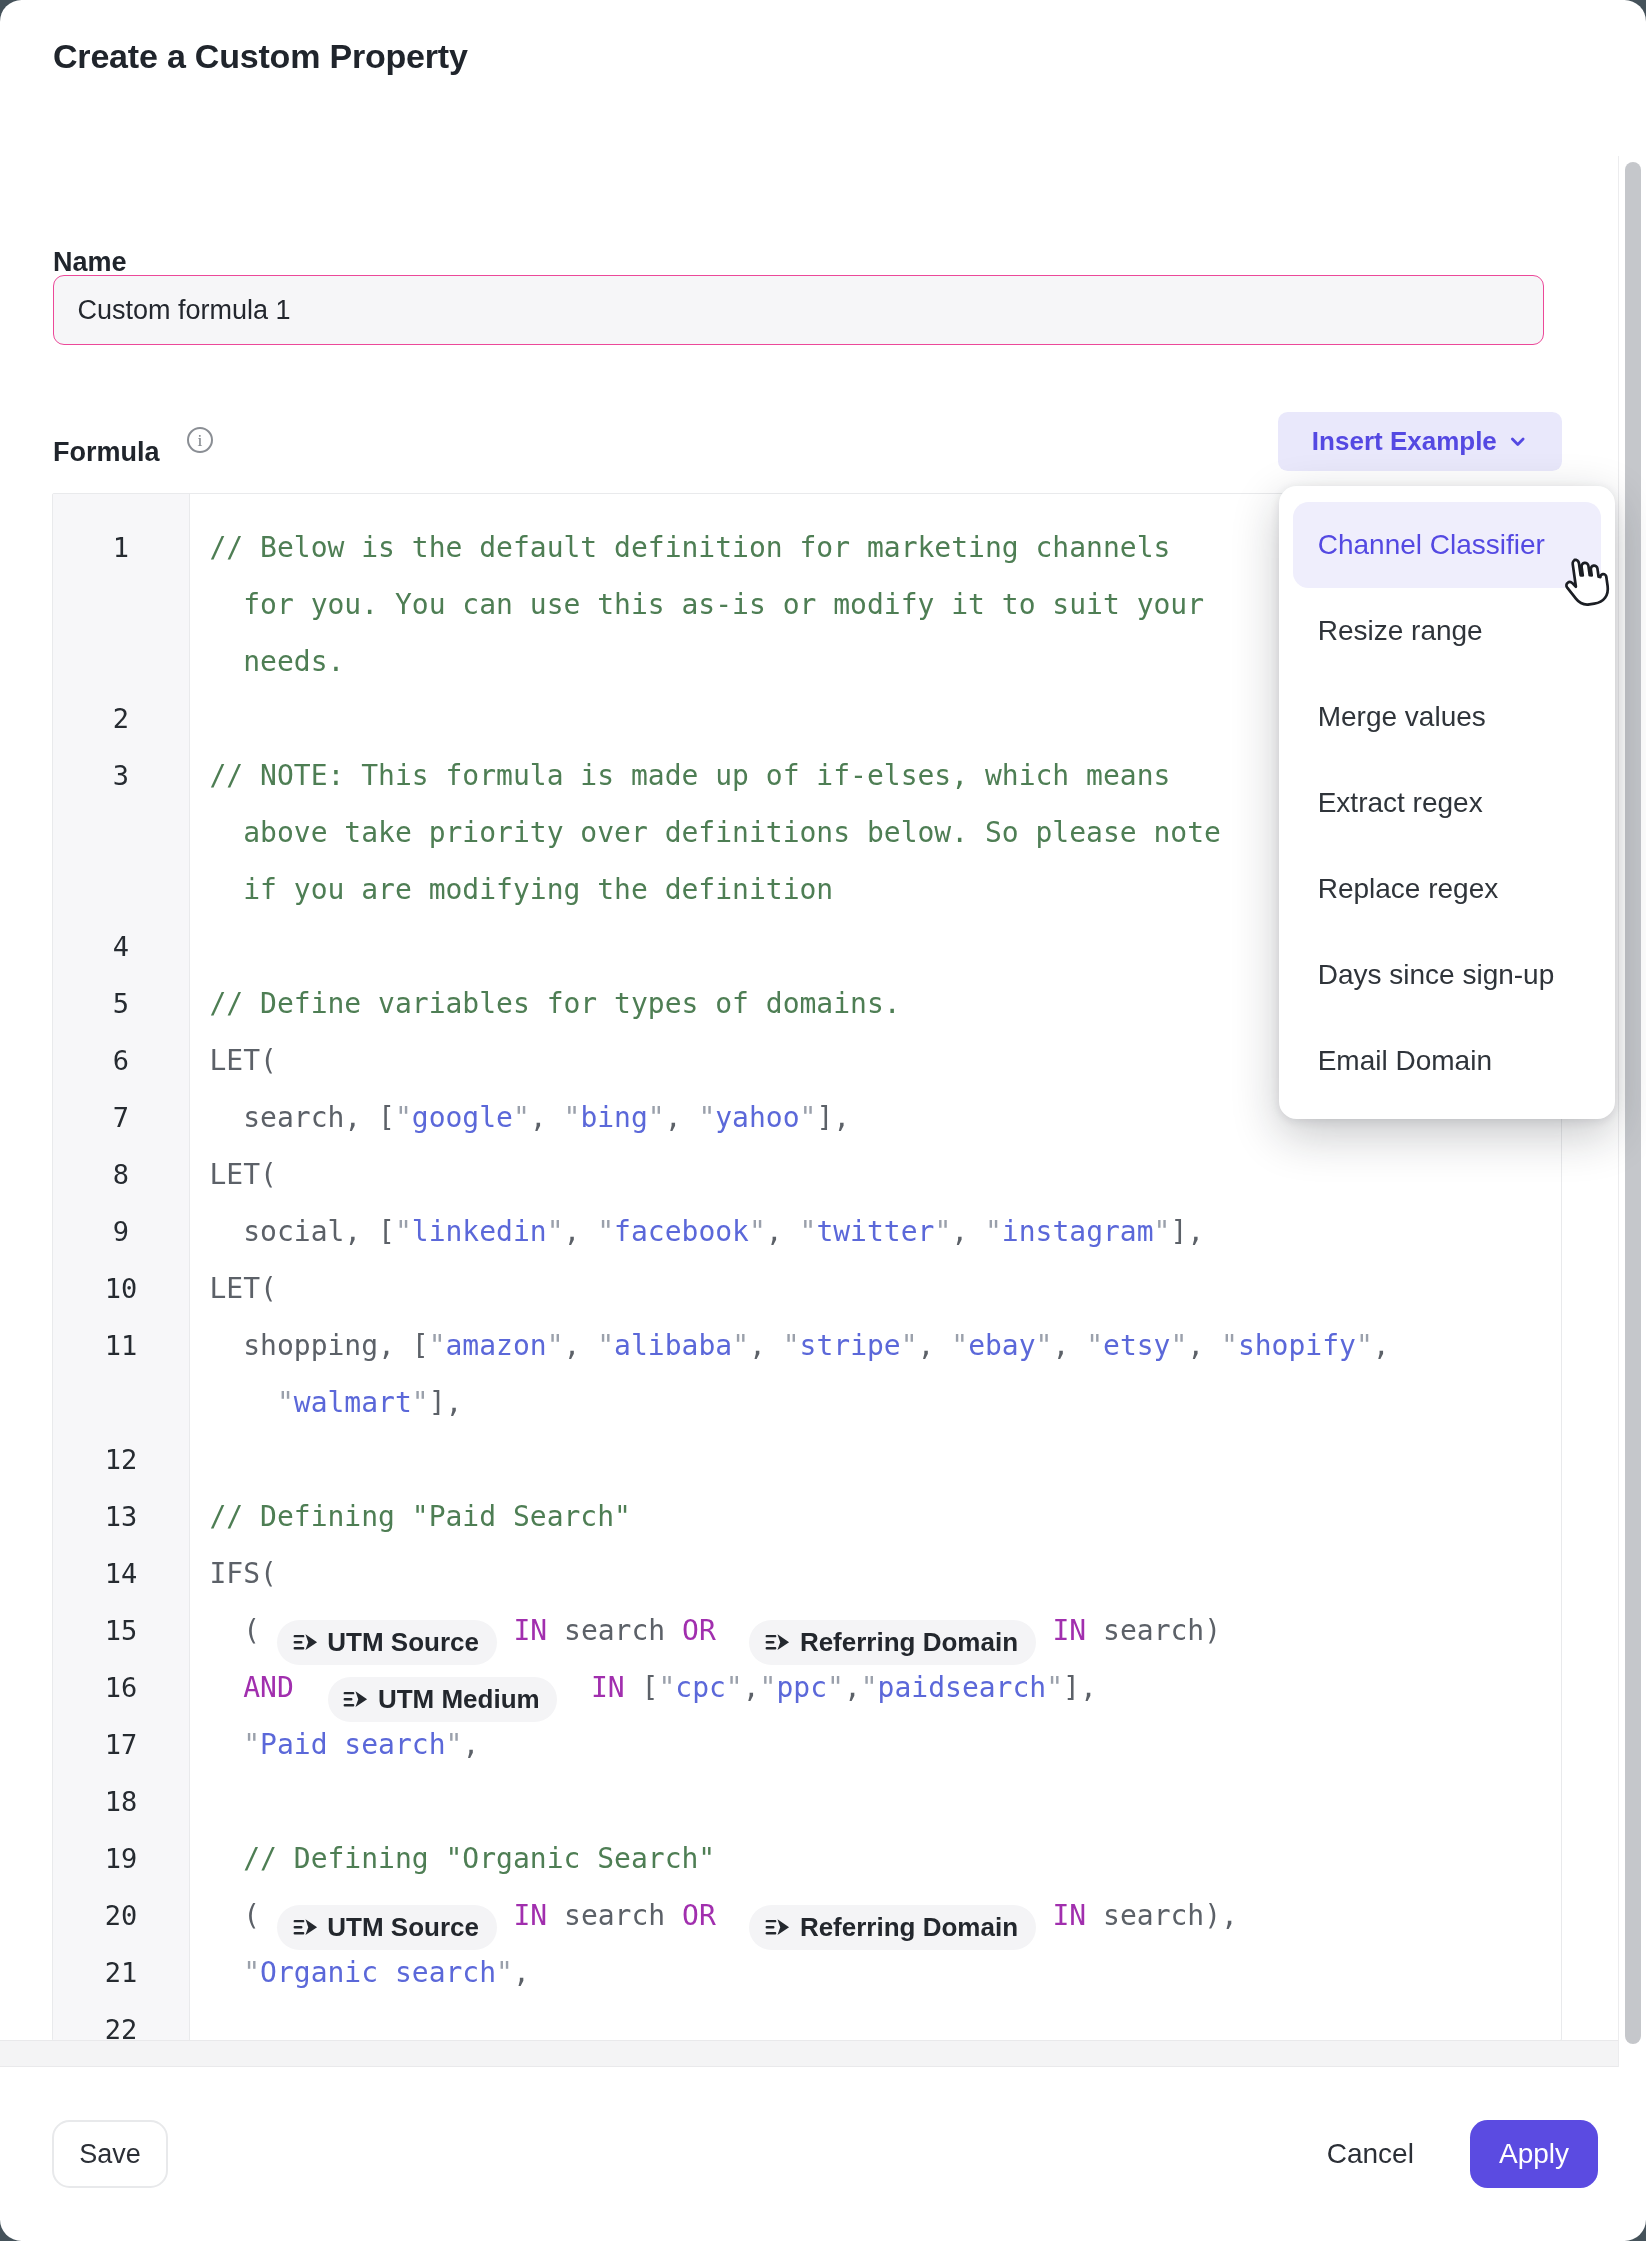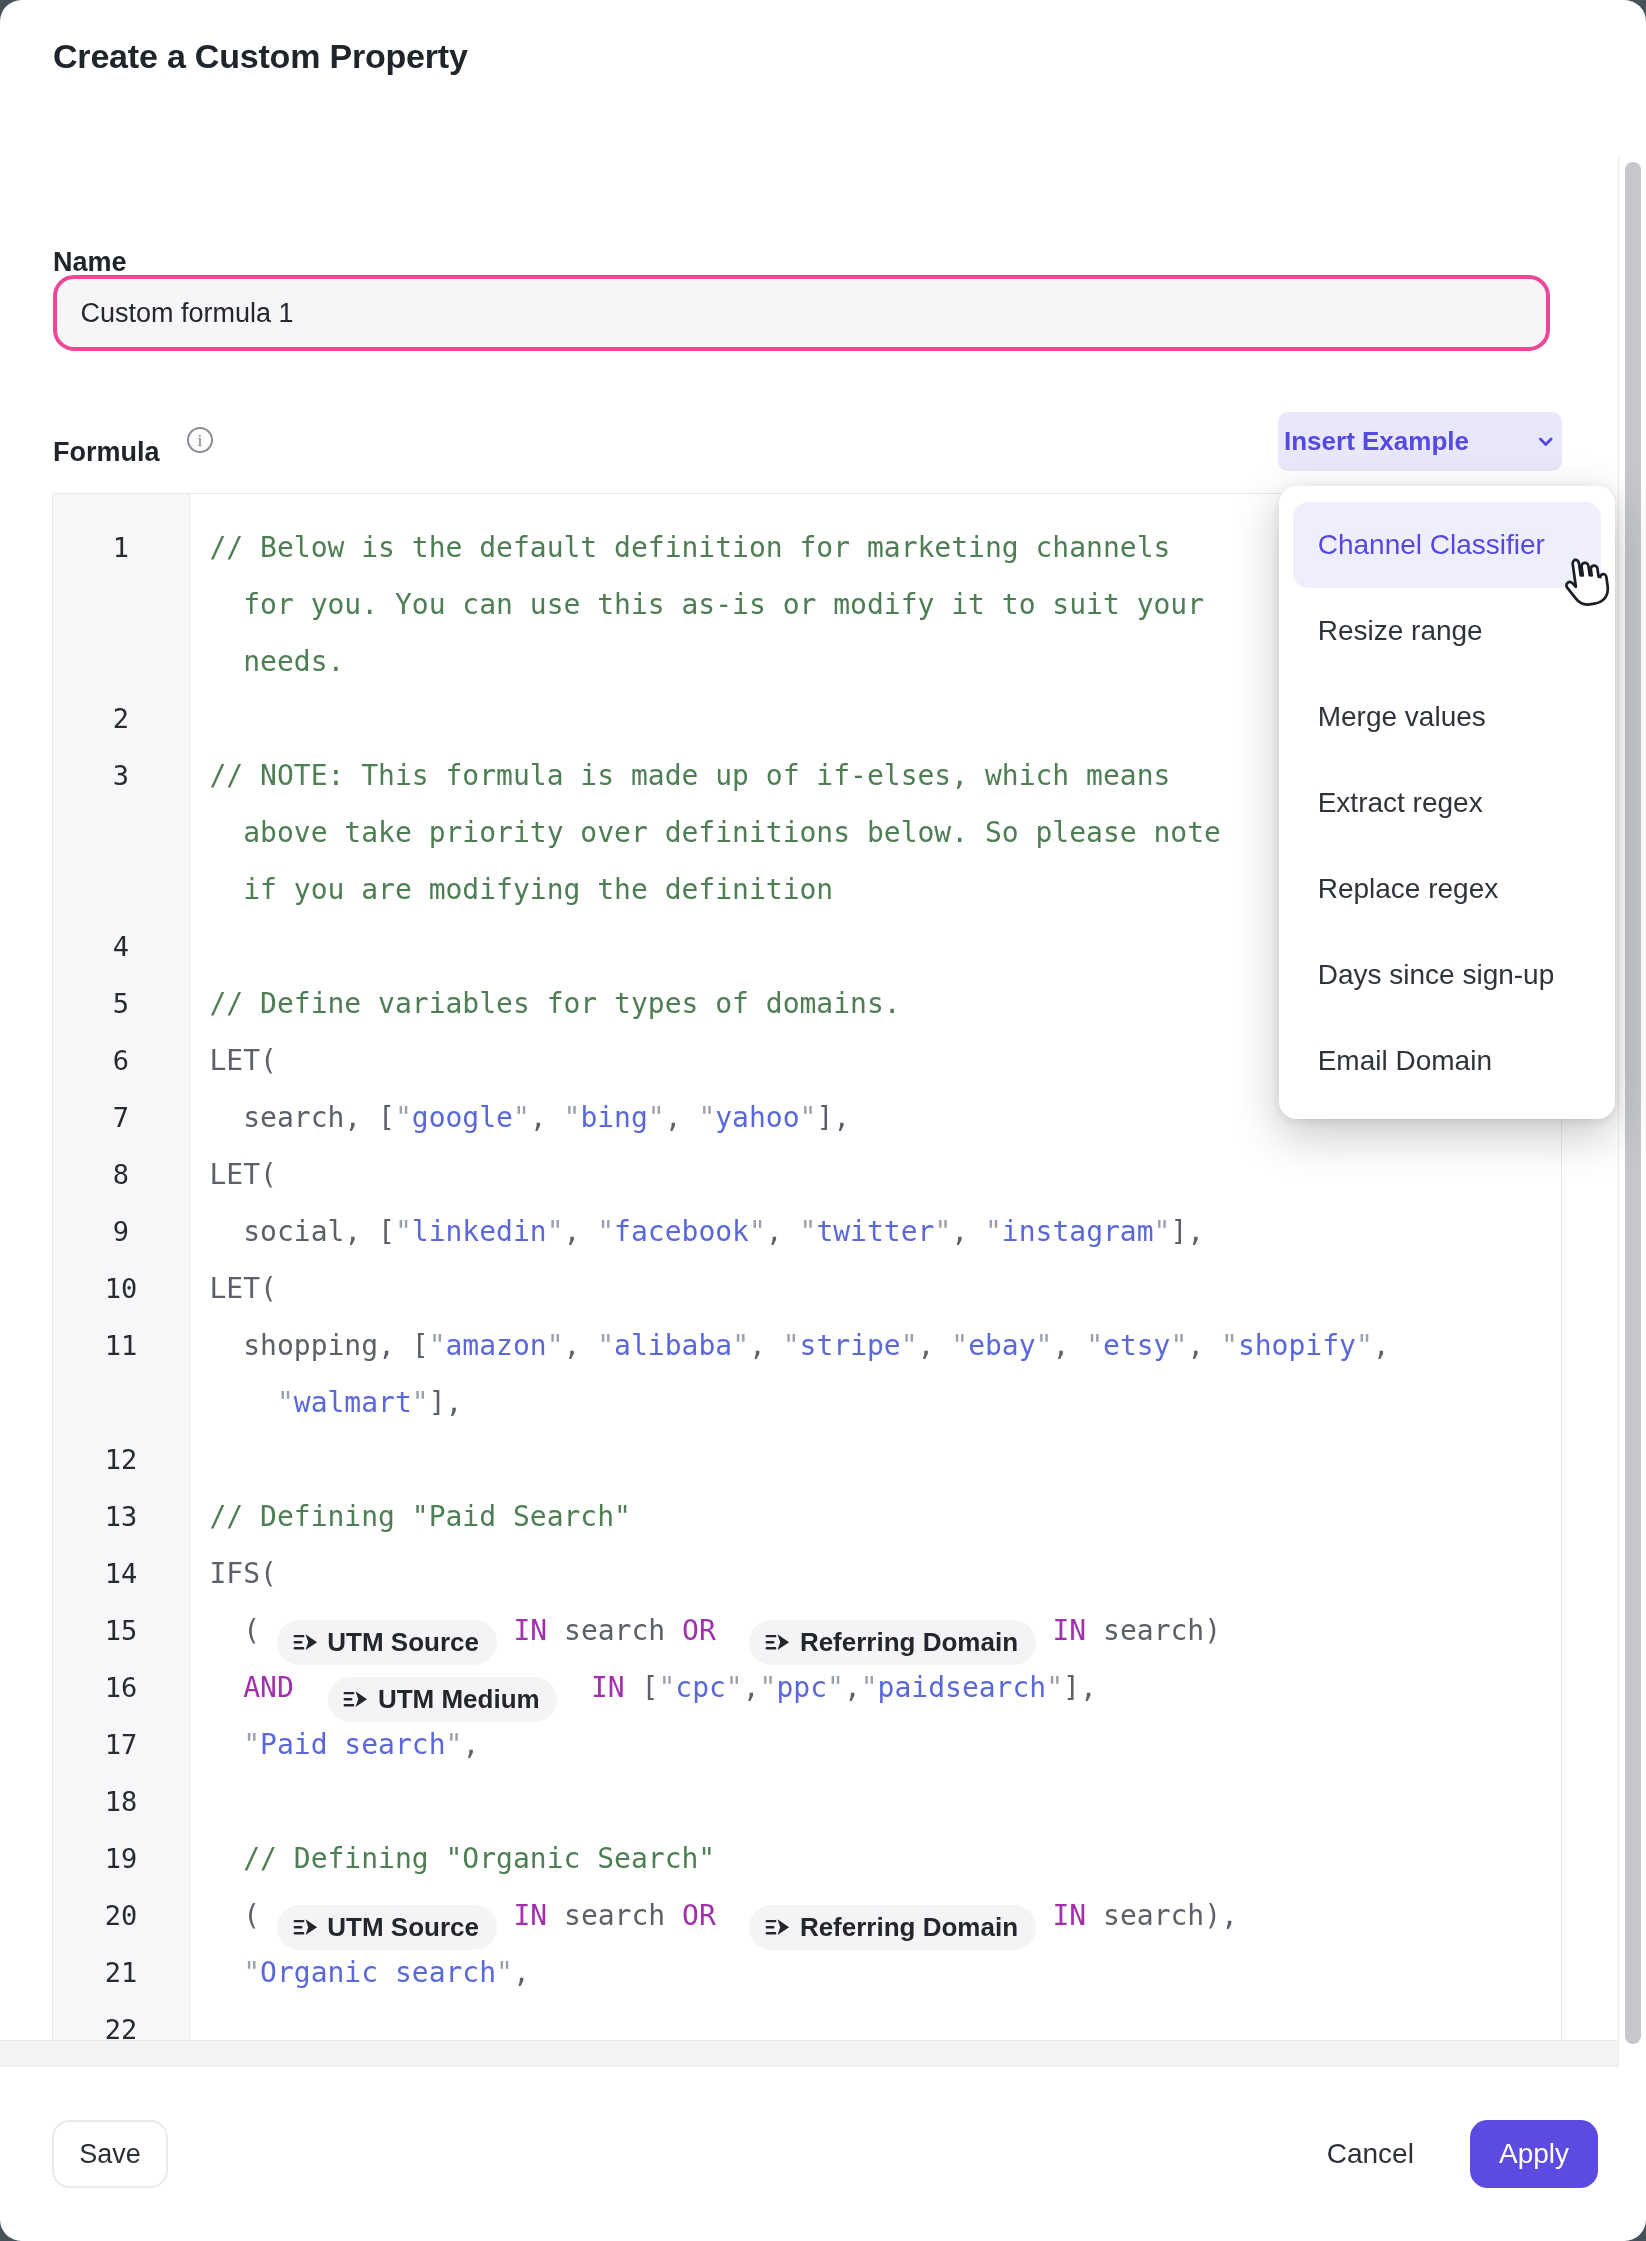--- a/index.html
+++ b/index.html
@@ -4,29 +4,29 @@
 <style>
   html,body{margin:0;padding:0;background:#45525a;}
   .stage{position:relative;width:1646px;height:2241px;background:#45525a;overflow:hidden;
          font-family:"Liberation Sans",sans-serif;}
   .modal{position:absolute;inset:0;background:#ffffff;border-radius:21.5px;overflow:hidden;}
 
   .title{position:absolute;left:53px;top:37px;font-size:34px;font-weight:700;color:#20252c;letter-spacing:-0.2px;}
   .field-label{position:absolute;left:53px;font-size:27px;font-weight:700;color:#20252c;}
   .name-label{top:215px;margin-top:32px;}
   .name-input{position:absolute;left:53px;top:275px;width:1466px;height:68px;background:#f6f6f8;
-              border:4px solid #ec4899;border-radius:21px;padding:0 0 0 23.4px;font-size:27px;color:#23272e;
+              border:1px solid #ec4899;border-radius:11px;padding:0 0 0 23.4px;font-size:27px;color:#23272e;
               font-family:"Liberation Sans",sans-serif;outline:none;}
   .formula-label{top:437px;}
   .info-icon{position:absolute;left:187px;top:427px;width:26px;height:26px;border:2px solid #8a8e94;
              border-radius:50%;box-sizing:border-box;display:flex;align-items:center;justify-content:center;
              font-family:"Liberation Serif",serif;font-size:17.6px;color:#7c8187;}
 
   .insert-btn{position:absolute;left:1278px;top:412px;width:284px;height:59px;background:#e9e8fb;
-              border:none;border-radius:9.8px;display:flex;align-items:center;justify-content:space-between;gap:9.8px;
+              border:none;border-radius:9.8px;display:flex;align-items:center;justify-content:center;gap:9.8px;
               font-family:"Liberation Sans",sans-serif;font-size:26px;font-weight:600;color:#5449e2;cursor:pointer;}
 
   
   .editor{position:absolute;left:52px;top:493px;width:1510px;height:1548px;border:1px solid #e9eaec;
           border-radius:2px;background:#fff;overflow:hidden;box-sizing:border-box;}
   .gutter-bg{position:absolute;left:0;top:0;bottom:0;width:136px;background:#f7f7f9;border-right:1px solid #e9eaec;}
   .rows{position:absolute;left:0;top:25px;right:0;}
   .row{display:flex;height:57px;}
   .gut{flex:0 0 136px;text-align:center;font-family:"DejaVu Sans Mono",monospace;font-size:27px;
        line-height:57px;color:#262b31;}

